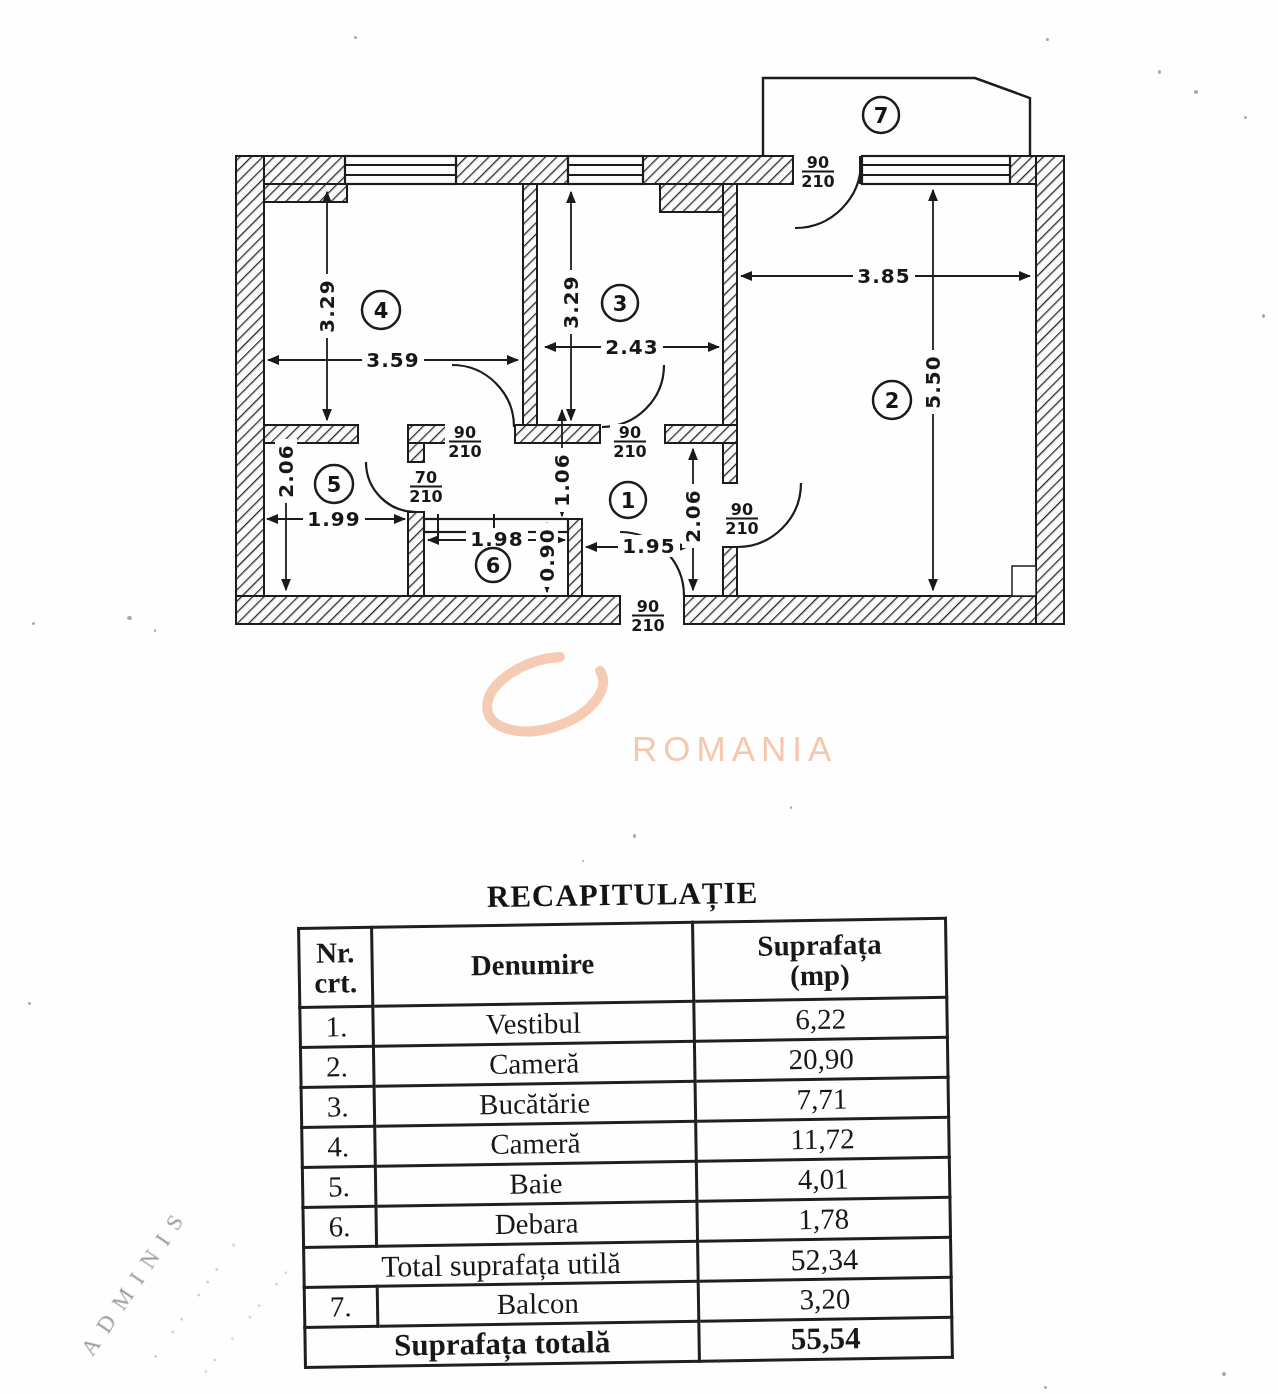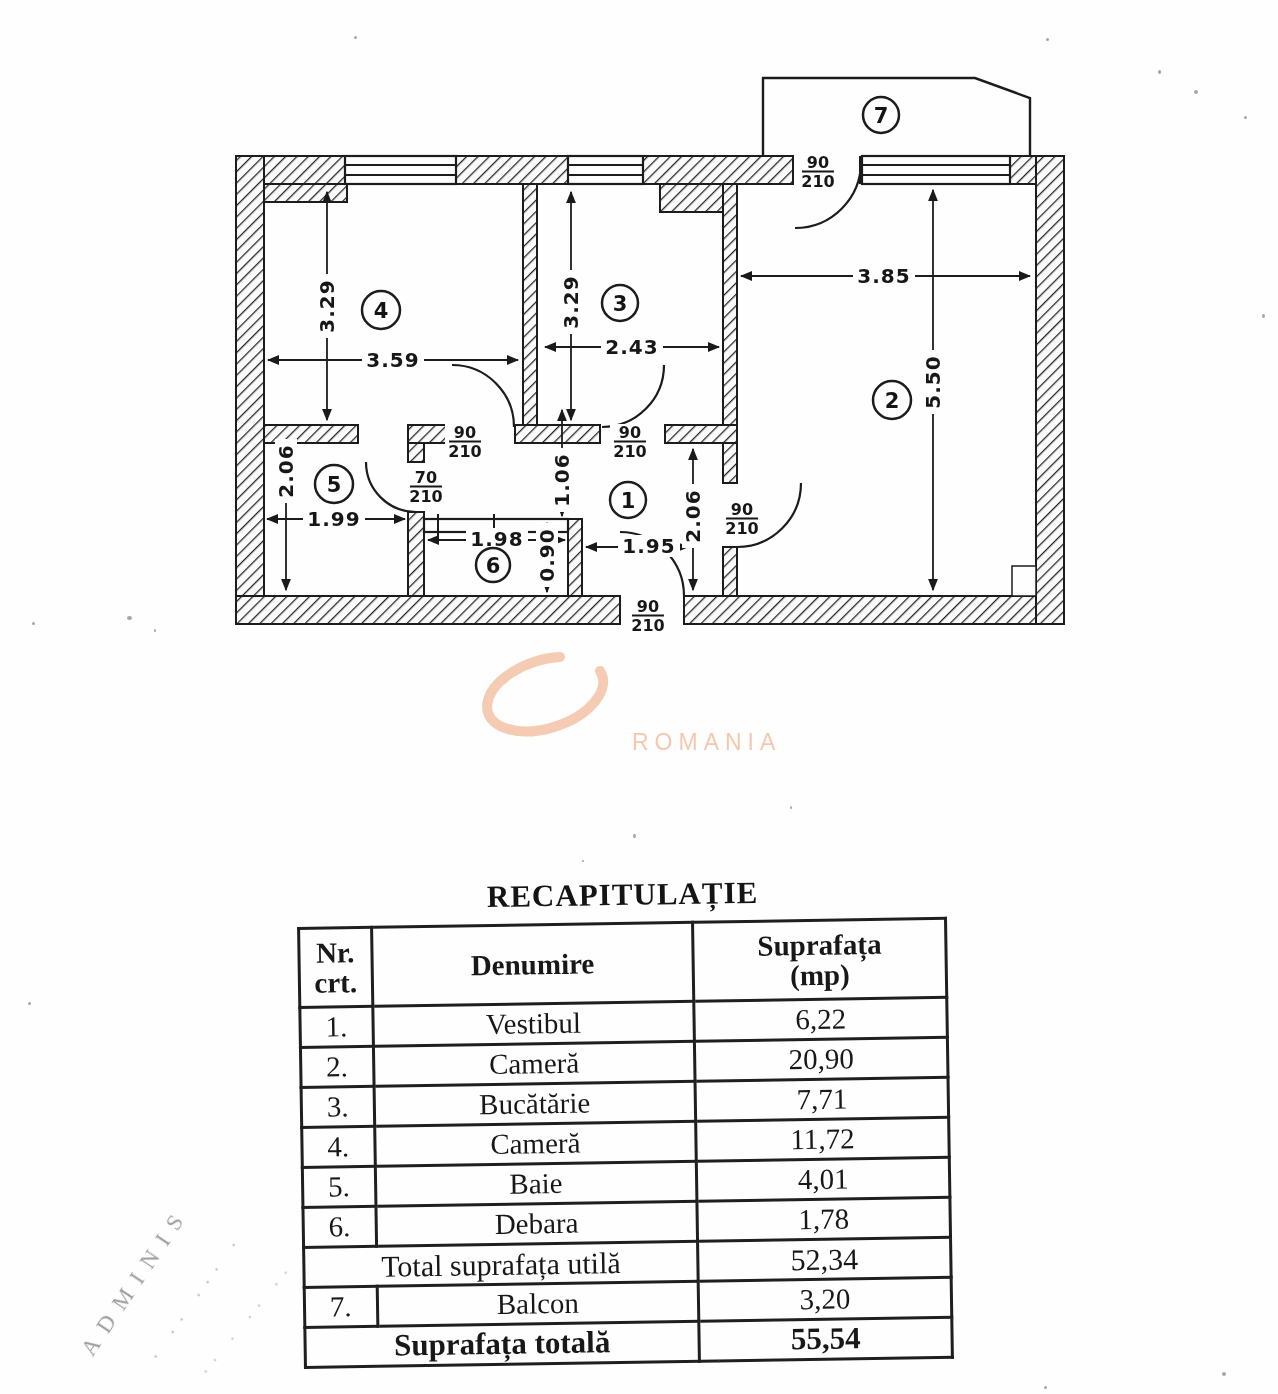--- a/index.html
+++ b/index.html
@@ -21,21 +21,21 @@
   .dtxt { font:700 20px "DejaVu Sans", sans-serif; fill:#171717; text-anchor:middle; dominant-baseline:central; letter-spacing:1px; }
   .dltxt{ font:700 16px "DejaVu Sans", sans-serif; fill:#171717; text-anchor:middle; }
   .circ { fill:#fefefe; stroke:#1c1c1c; stroke-width:2.5; }
   .ctxt { font:700 21px "DejaVu Sans", sans-serif; fill:#141414; text-anchor:middle; dominant-baseline:central; }
   .frbar{ stroke:#171717; stroke-width:2; }
   .swoosh { stroke:#f4c6ab; stroke-width:10; fill:none; stroke-linecap:round; opacity:.9; }
   
   .wm-romania {
     position:absolute; left:632px; top:729px;
     font-family:"Liberation Sans", sans-serif;
-    font-size:23px; letter-spacing:6px; color:#f5c6aa; opacity:.95;
+    font-size:35px; letter-spacing:6px; color:#f5c6aa; opacity:.95;
   }
   
   .recap { position:absolute; left:304px; top:882px; width:652px; transform:rotate(-0.9deg); transform-origin:left bottom; }
   .recap-title {
     width:652px; text-align:center; font-size:31px; font-weight:bold;
     letter-spacing:1px; margin:0 0 9px 0; color:#141414;
   }
   table.recap-table { border-collapse:collapse; width:650px; }
   .recap-table td {
     border:3px solid #1f1f1f; text-align:center; padding:0;

